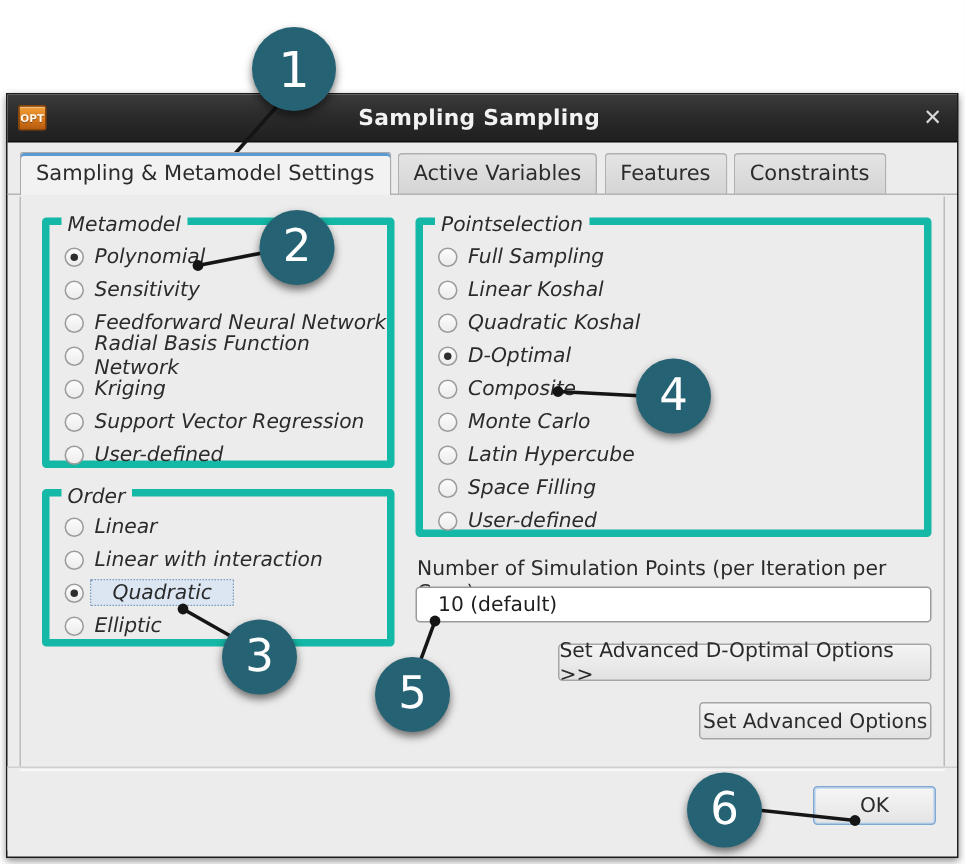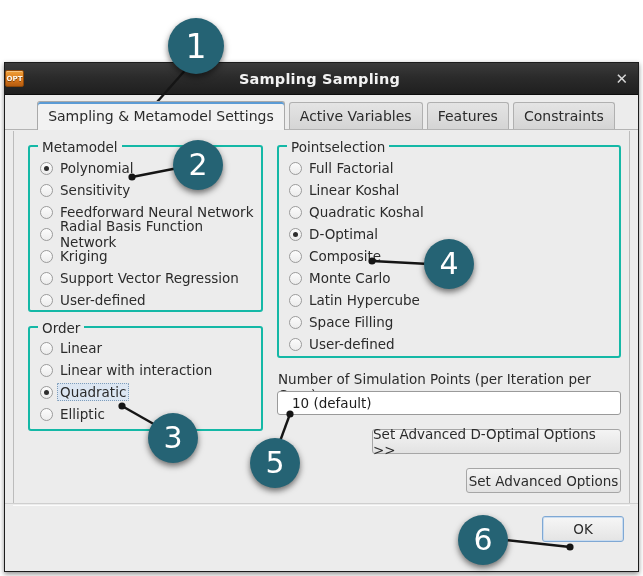--- a/index.html
+++ b/index.html
@@ -28,42 +28,41 @@
     background: linear-gradient(to bottom, #3b3b3b 0%, #2b2b2b 45%, #1f1f1f 100%);
     border-bottom: 1px solid #0d0d0d;
     display: flex; align-items: center;
   }
   .title-text {
     position: absolute; left: 0; right: 4px; text-align: center;
     color: #f2f2f2; font-size: 14.5px; font-weight: bold;
     letter-spacing: .2px;
   }
   .app-icon {
-    position: relative; 
+    position: relative; margin-left: 7px;
     width: 19px; height: 17px; border-radius: 2px;
     background: linear-gradient(to bottom, #f0a13a 0%, #d9781b 55%, #b65c10 100%);
     border: 1px solid #8c4708;
     box-shadow: inset 0 1px 0 rgba(255,255,255,.35);
     display: flex; align-items: center; justify-content: center;
     font-size: 7px; font-weight: bold; color: #fff7ea;
     text-shadow: 0 1px 0 rgba(0,0,0,.4);
     box-sizing: border-box; z-index: 2;
   }
   .close-btn {
     position: absolute; right: 10px; top: 50%; transform: translateY(-50%);
     color: #d7d7d7; font-size: 15px; line-height: 1; font-family: "DejaVu Sans", sans-serif;
     z-index: 2; cursor: pointer;
   }
 
   
   .tabstrip {
     position: relative; height: 29px;
     margin: 6px 0 0 0; padding-left: 8px;
     box-sizing: border-box;
-    text-align: center;
   }
   .tabstrip::after {
     content: ""; position: absolute; left: 0; right: 0; bottom: 0;
     height: 1px; background: #b4b4b4;
   }
   .tab {
     position: relative; display: inline-block; vertical-align: bottom;
     height: 28px; line-height: 27px;
     padding: 0 10px;
     font-size: 14px; color: #2b2b2b;
@@ -85,23 +84,24 @@
   
   .pane {
     position: absolute; left: 8px; right: 8px;
     top: 68px; bottom: 56px;
     background: #ececec;
     border: 1px solid #bcbcbc; border-top: none;
     box-sizing: border-box;
   }
   .groupbox {
     position: absolute;
-    border: 2px solid #14b8a6;
+    border: 5px solid #14b8a6;
     border-radius: 3px;
     box-sizing: border-box;
+    font-style: italic;
   }
   .groupbox > .legend {
     position: absolute; top: -8px; left: 8px;
     background: #ececec; padding: 0 4px;
     font-size: 13.5px; color: #2b2b2b;
   }
   .radio-row {
     display: flex; align-items: center;
     height: 22px;
     padding-left: 10px;
@@ -117,21 +117,21 @@
     flex: none; position: relative;
   }
   .radio.checked::after {
     content: ""; position: absolute;
     left: 3px; top: 3px; width: 5px; height: 5px;
     border-radius: 50%; background: #2e2e2e;
   }
   .radio-label.focused {
     background: #dce6f2;
     border: 1px dotted #7f9db9;
-    padding: 0 2px; margin: 0 -3px;
+    padding: 0 14px; margin: 0 -3px;
     border-radius: 1px;
   }
 
   
   .field-label {
     position: absolute; font-size: 13.5px; color: #2b2b2b;
   }
   .textinput {
     position: absolute;
     background: #ffffff;
@@ -148,21 +148,21 @@
     border: 1px solid #a6a6a6;
     border-radius: 3px;
     box-sizing: border-box;
     font-size: 13.5px; color: #2b2b2b;
     display: flex; align-items: center; justify-content: center;
     cursor: pointer;
   }
 
   
   .buttonbar {
-    position: absolute; left: 0; right: 0; bottom: 12px; height: 55px;
+    position: absolute; left: 0; right: 0; bottom: 4px; height: 55px;
     border-top: 1px solid #cfcfcf;
     background: #ececec;
   }
   .buttonbar::before {
     content: ""; position: absolute; left: 8px; right: 8px; top: 1px;
     height: 1px; background: #fbfbfb;
   }
   .ok-btn {
     position: absolute; right: 14px; top: 12px;
     width: 82px; height: 26px;
@@ -269,21 +269,21 @@
             <span class="radio-label">Elliptic</span>
           </div>
         </div>
       </div>
 
       <div class="groupbox" style="left:263px; top:14px; width:344px; height:213px;">
         <div class="legend">Pointselection</div>
         <div style="padding-top:10px;">
           <div class="radio-row">
             <span class="radio"></span>
-            <span class="radio-label">Full Factorial</span>
+            <span class="radio-label">Full Sampling</span>
           </div>
           <div class="radio-row">
             <span class="radio"></span>
             <span class="radio-label">Linear Koshal</span>
           </div>
           <div class="radio-row">
             <span class="radio"></span>
             <span class="radio-label">Quadratic Koshal</span>
           </div>
           <div class="radio-row">

